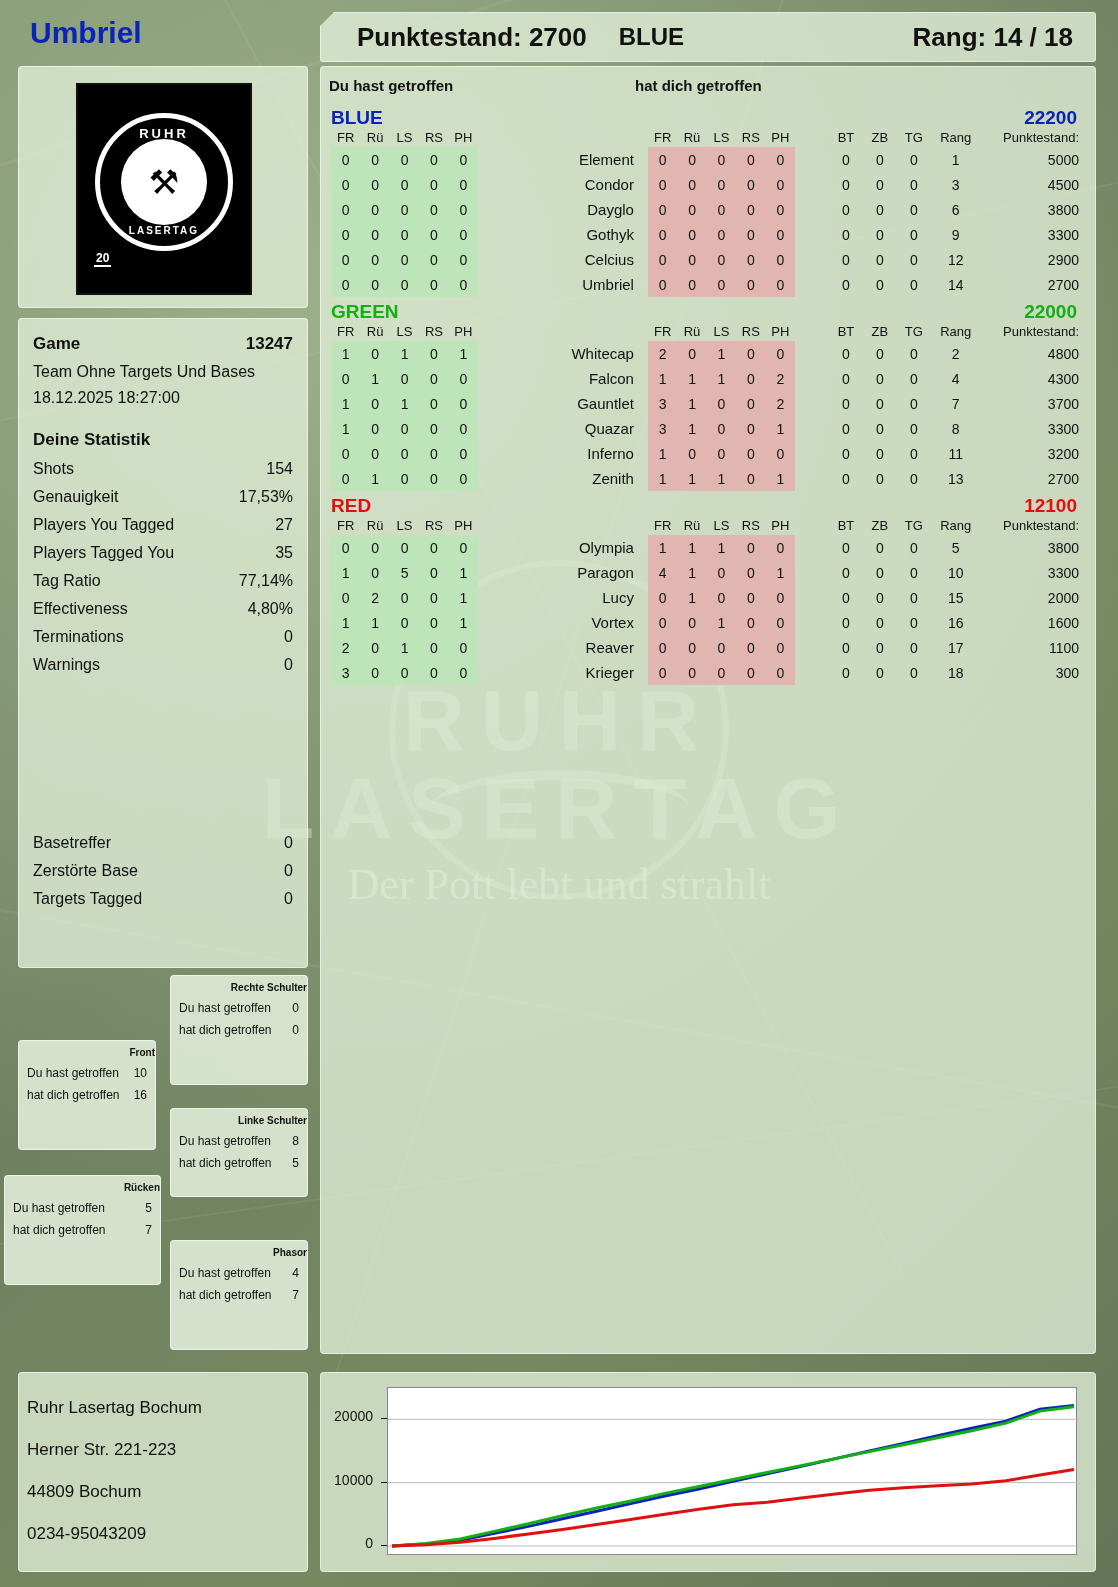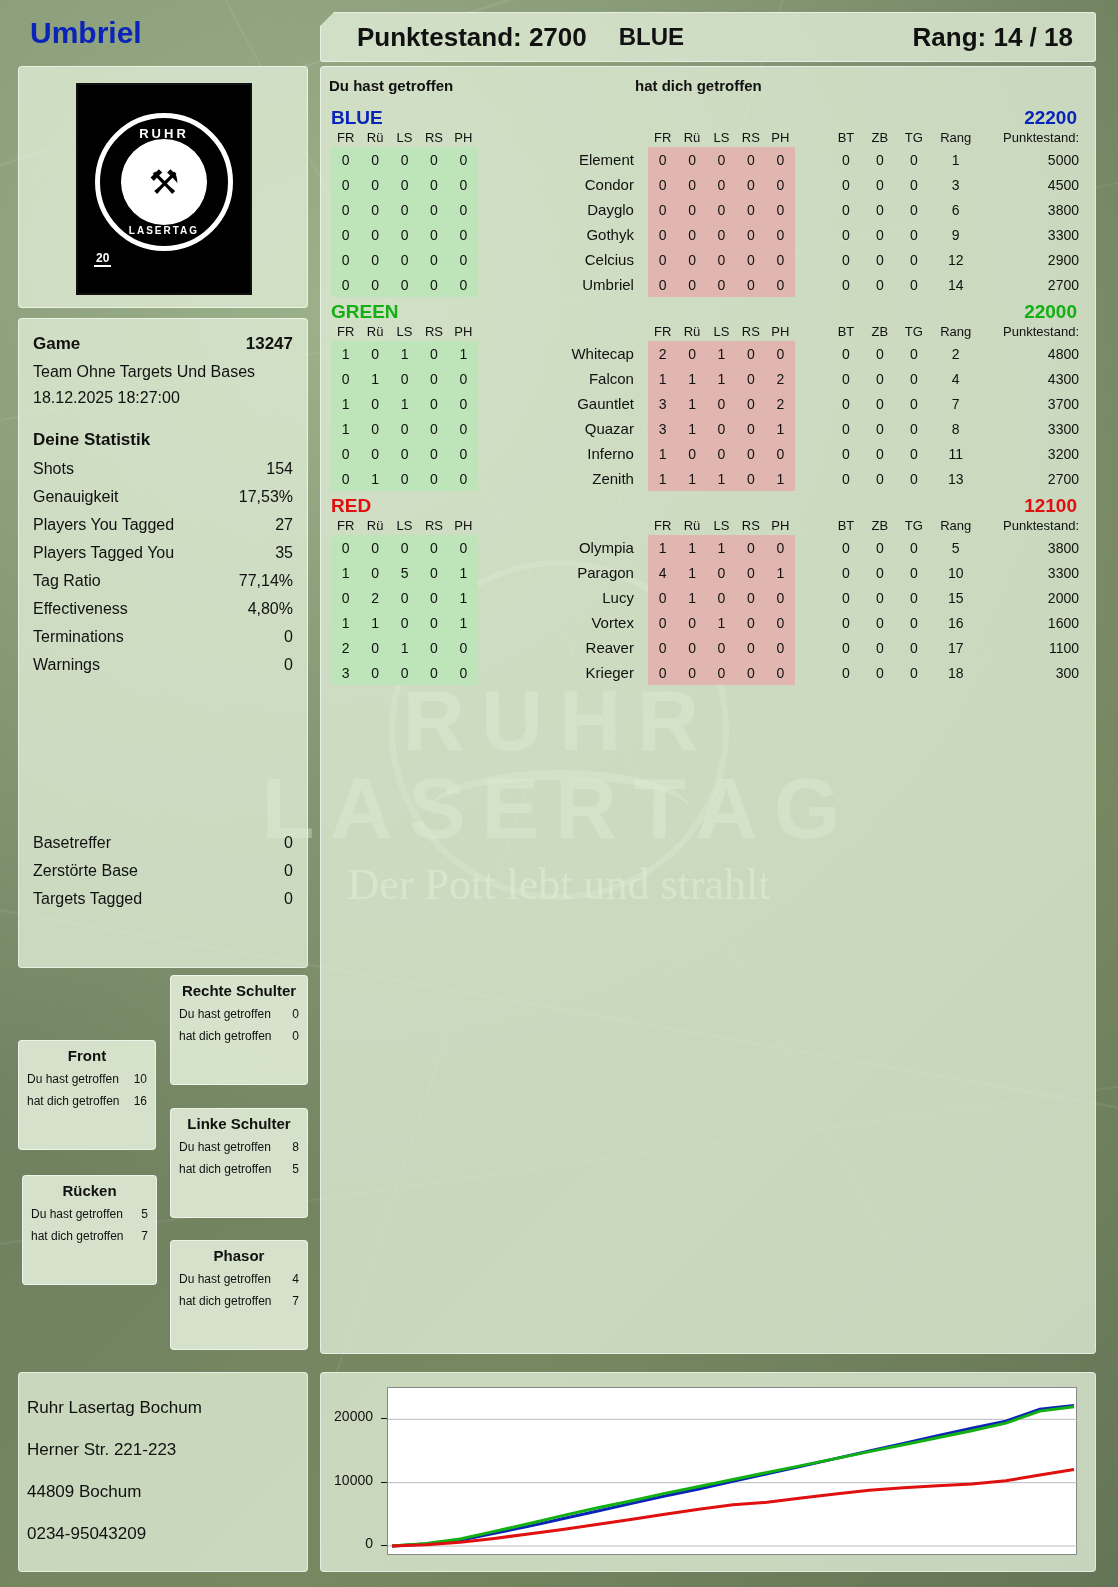--- a/index.html
+++ b/index.html
@@ -108,21 +108,21 @@
   .c-name { width:150px; text-align:right !important; padding-right:14px !important; font-size:15px; }
   .c-gap { width:30px; }
   .c-ext { width:30px; }
   .c-rang { width:44px; }
   .c-pts { width:92px; text-align:right !important; padding-right:6px !important; }
   th.c-name, th.c-gap { background:transparent; }
   .hdr-you { background:transparent; }
 
   
   .bp { background: rgba(226,238,216,0.88); border:1px solid rgba(255,255,255,0.6); border-radius:4px; position:absolute; }
-  .bp .bp-title { font-size:15px; font-weight:bold; text-align:center; padding:6px 0 4px; color:#111;}
+  .bp .bp-title { font-size:10px; font-weight:bold; text-align:right; padding:6px 0 4px; color:#111;}
   .bp .bp-row { display:flex; justify-content:space-between; font-size:12px; color:#111; padding:4px 8px; }
 
   
   #addr { left:18px; top:1372px; width:290px; height:200px; padding:14px 8px; }
   #addr div { font-size:17px; color:#111; padding:11px 0; }
 
   
   #chart-panel { left:320px; top:1372px; width:776px; height:200px; padding:10px; }
   #chart-inner { position:absolute; left:66px; top:14px; width:690px; height:168px; background:#fff; border:1px solid #888; }
   .ytick { position:absolute; right:4px; font-size:14px; color:#111; }
@@ -681,32 +681,32 @@
   <div class="bp-title">Rechte Schulter</div>
   <div class="bp-row">
       <span>Du hast getroffen</span>
       <span>0</span>
     </div>
   <div class="bp-row">
       <span>hat dich getroffen</span>
       <span>0</span>
     </div>
 </div>
-<div class="bp" style="left:170px; top:1108px; width:138px; height:110px;">
+<div class="bp" style="left:170px; top:1108px; width:138px; height:89px;">
   <div class="bp-title">Linke Schulter</div>
   <div class="bp-row">
       <span>Du hast getroffen</span>
       <span>8</span>
     </div>
   <div class="bp-row">
       <span>hat dich getroffen</span>
       <span>5</span>
     </div>
 </div>
-<div class="bp" style="left:22px; top:1175px; width:135px; height:110px;">
+<div class="bp" style="left:4px; top:1175px; width:157px; height:110px;">
   <div class="bp-title">Rücken</div>
   <div class="bp-row">
       <span>Du hast getroffen</span>
       <span>5</span>
     </div>
   <div class="bp-row">
       <span>hat dich getroffen</span>
       <span>7</span>
     </div>
 </div>

